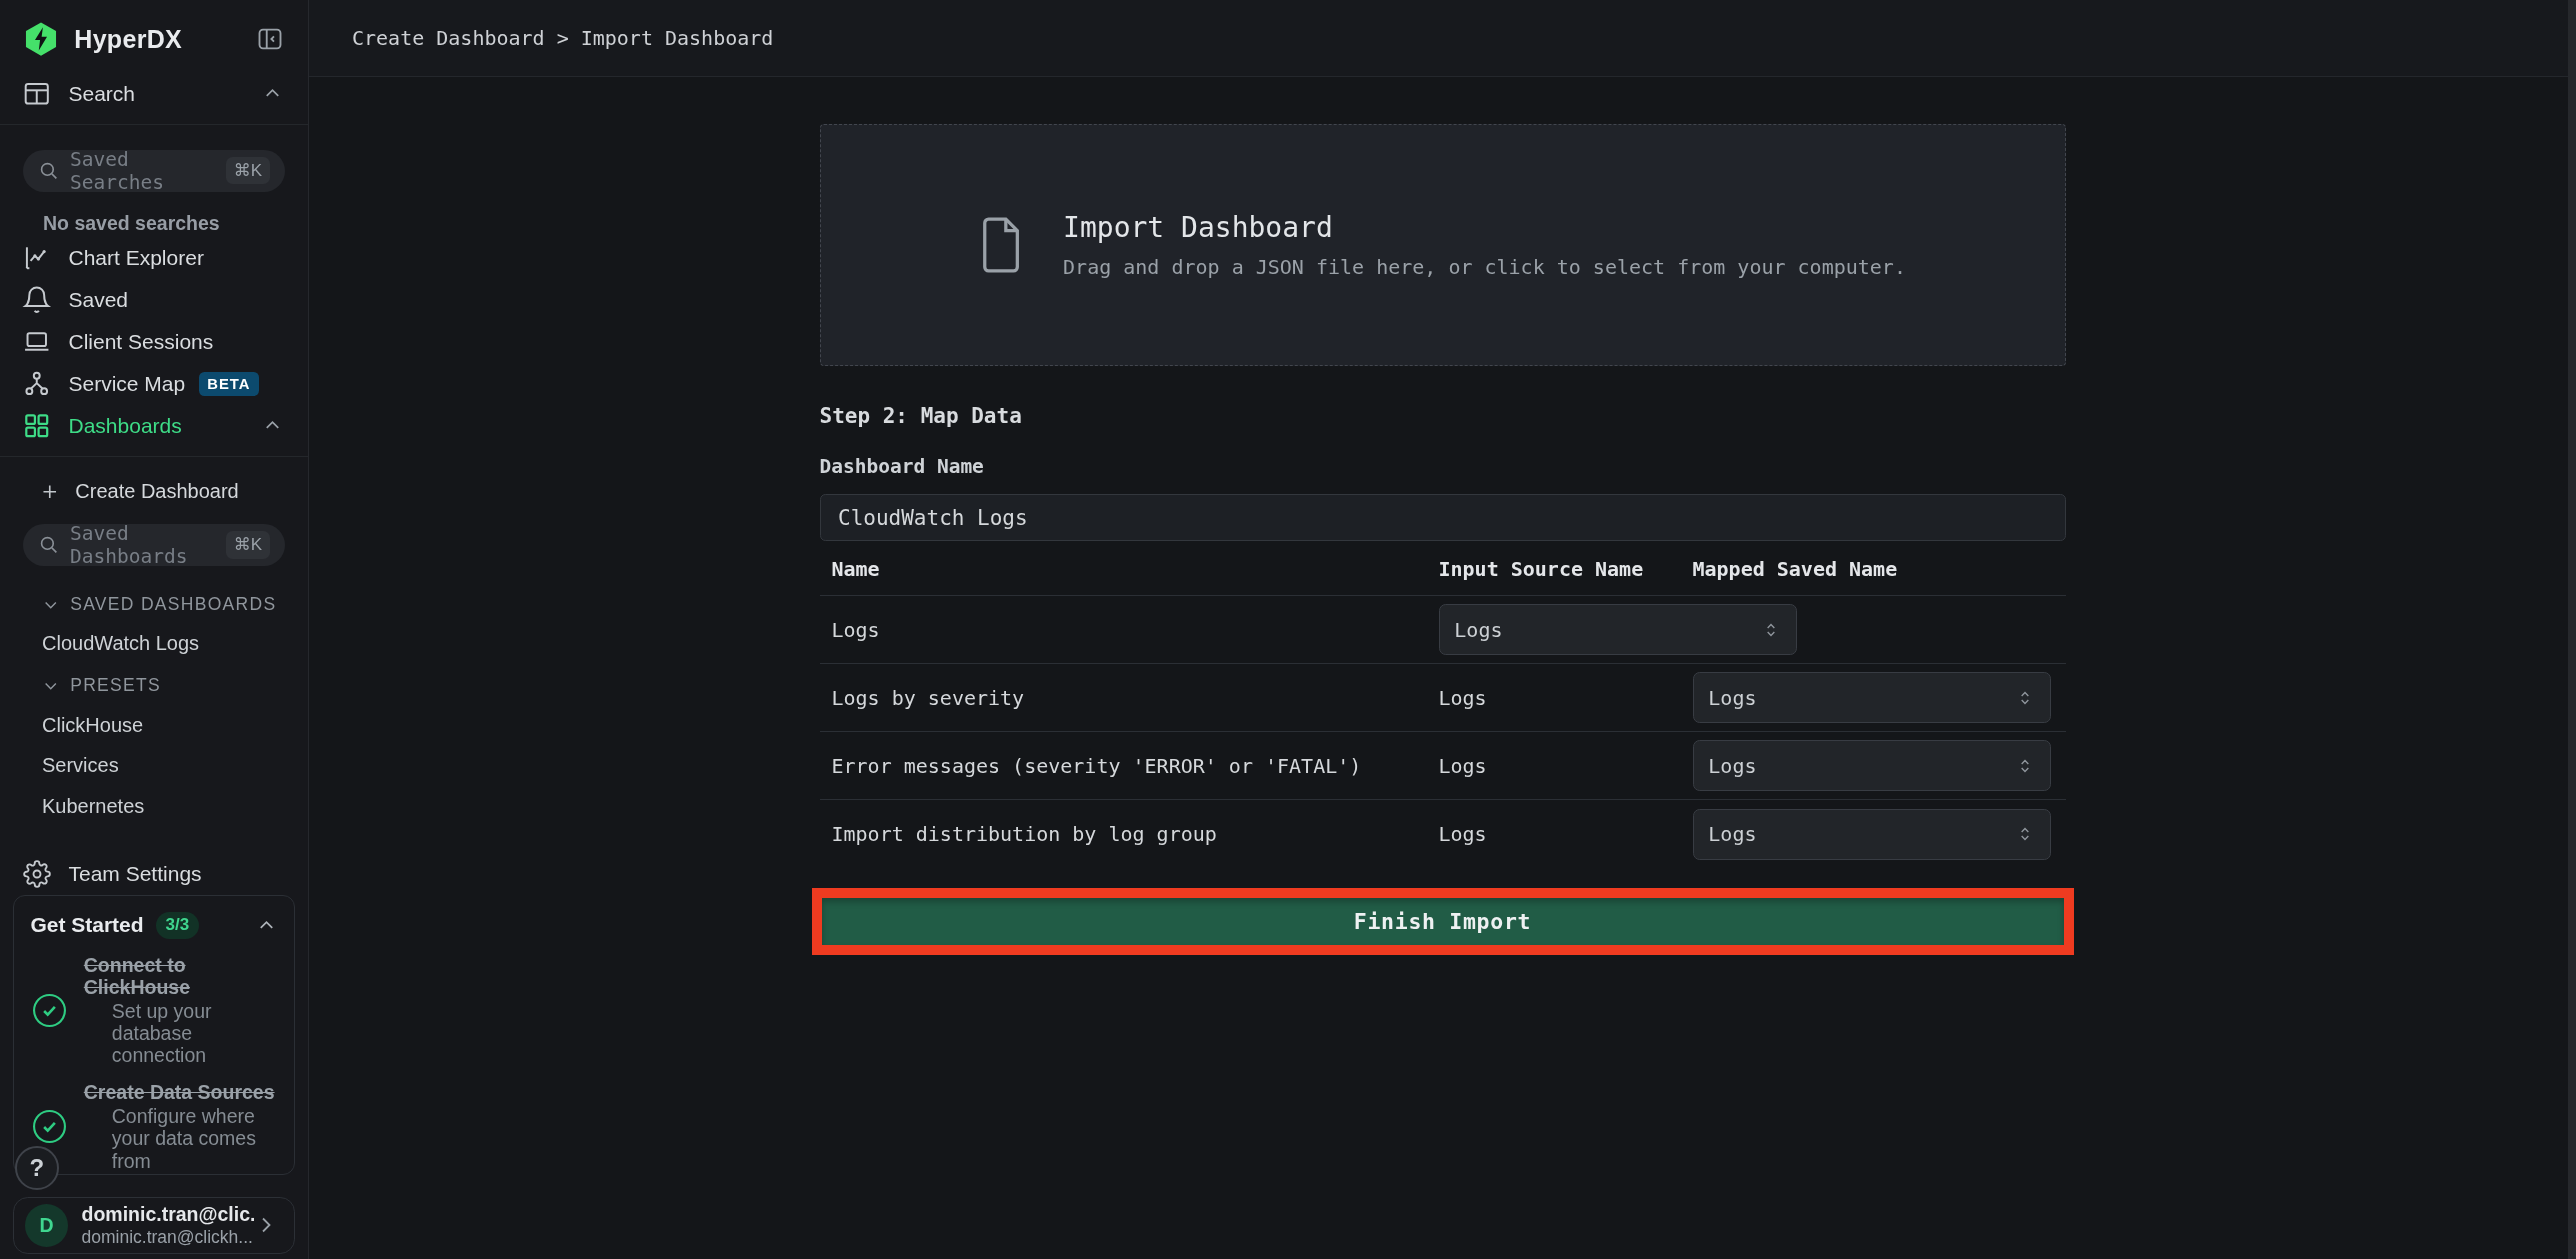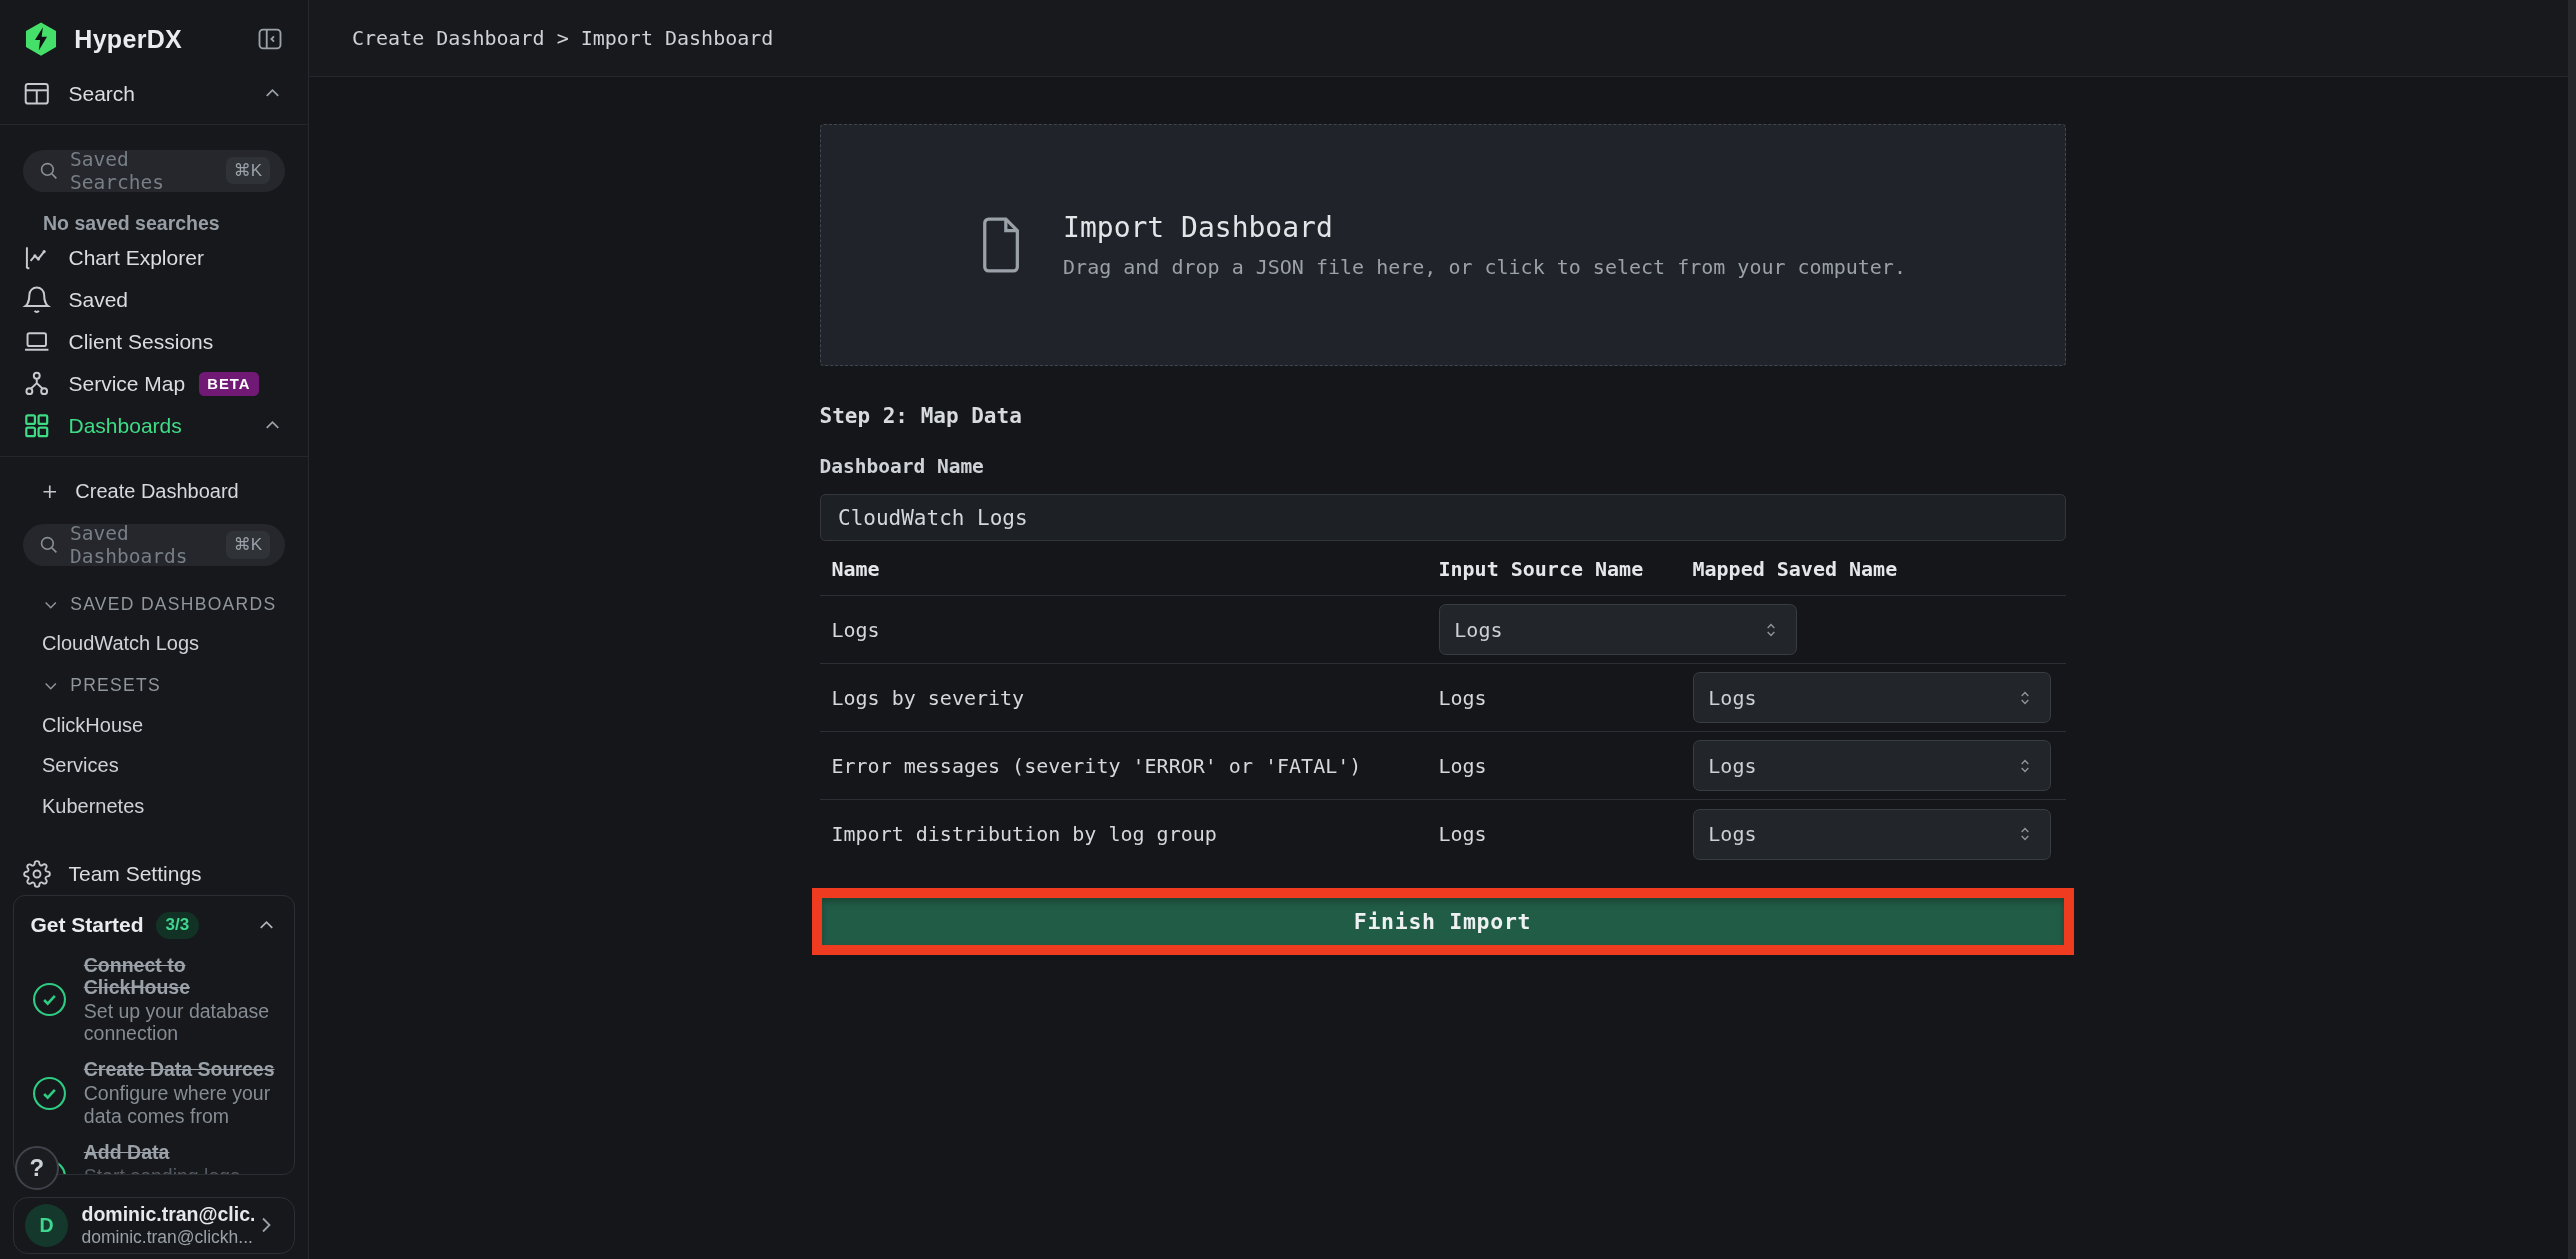--- a/index.html
+++ b/index.html
@@ -35,36 +35,36 @@
 
   .create-row { display:flex; align-items:center; height:48px; padding-left:39px; font-size:20px;
                 color:#d5d8dc; cursor:pointer; margin-top:2.7px; }
   .create-row .plus { color:#c2c7cc; }
   .create-row .lbl { margin-left:14.8px; }
 
   .sec-head { display:flex; align-items:center; margin:28px 24px 0 42px; color:#90969d; cursor:pointer; }
   .sec-head .lbl { margin-left:10.7px; font-size:17.5px; letter-spacing:1.3px; }
   .tree-item { margin-top:17.5px; padding-left:42px; font-size:20px; color:#ced2d6; cursor:pointer; }
 
-  .beta { margin-left:13.4px; background:#701a75; color:#fff; font-size:14.8px; font-weight:700;
+  .beta { margin-left:13.4px; background:#0c4a6e; color:#fff; font-size:14.8px; font-weight:700;
           letter-spacing:1px; padding:4px 8.7px; border-radius:5.4px; }
 
   
   .gs-card { margin:auto 13.4px 0; height:306px; border:1.3px solid #2b2f35; border-radius:12px;
              padding:16px 16px 0 16px; overflow:hidden; background:#17181c; }
   .gs-head { display:flex; align-items:center; margin-bottom:16px;justify-content:space-between; }
   .gs-title { font-size:21px; font-weight:700; color:#e9ebee; }
   .gs-badge { margin-left:12px; background:#11co2a; background:#123226; color:#3fd68f; font-size:17px;
               font-weight:700; padding:3.4px 10px; border-radius:13.4px; }
   .gs-head .chev { margin-left:auto; color:#aeb4ba; }
   .gs-item { display:flex; align-items:center; margin-bottom:14.8px; }
   .gs-check { flex:none; width:40px; color:#2ecc82; }
   .gs-text { margin-left:13.4px; width:201px; }
   .gs-item-title { font-size:19.5px; font-weight:700; color:#9aa1a8; text-decoration:line-through; line-height:1.12; }
-  .gs-item-desc { font-size:19.5px; color:#858c93; line-height:1.15; margin-top:1.3px; }
+  .gs-item-desc { font-size:19.5px; color:#858c93; line-height:1.15; margin-top:1.3px;margin-left:28px; }
   .gs-item.dim .gs-item-desc { color:#565c63; }
 
   .help-fab { position:absolute; left:14.8px; top:1146px; width:44px; height:44px; border-radius:50%;
               background:#1a1c20; border:2px solid #3f434a; color:#ccd1d6; font-size:24px; font-weight:700;
               display:flex; align-items:center; justify-content:center; z-index:6; cursor:pointer; }
 
   .user-card { margin:21.5px 13.4px 5.4px; height:62px; border:1.3px solid #2c3036; border-radius:14.8px;
                display:flex; align-items:center; padding:0 16px 0 10.7px; cursor:pointer; background:#17181c; }
   .avatar { flex:none; width:43px; height:43px; border-radius:50%; background:#14382b; color:#3fd68f;
             font-size:19.5px; font-weight:700; display:flex; align-items:center; justify-content:center; }

